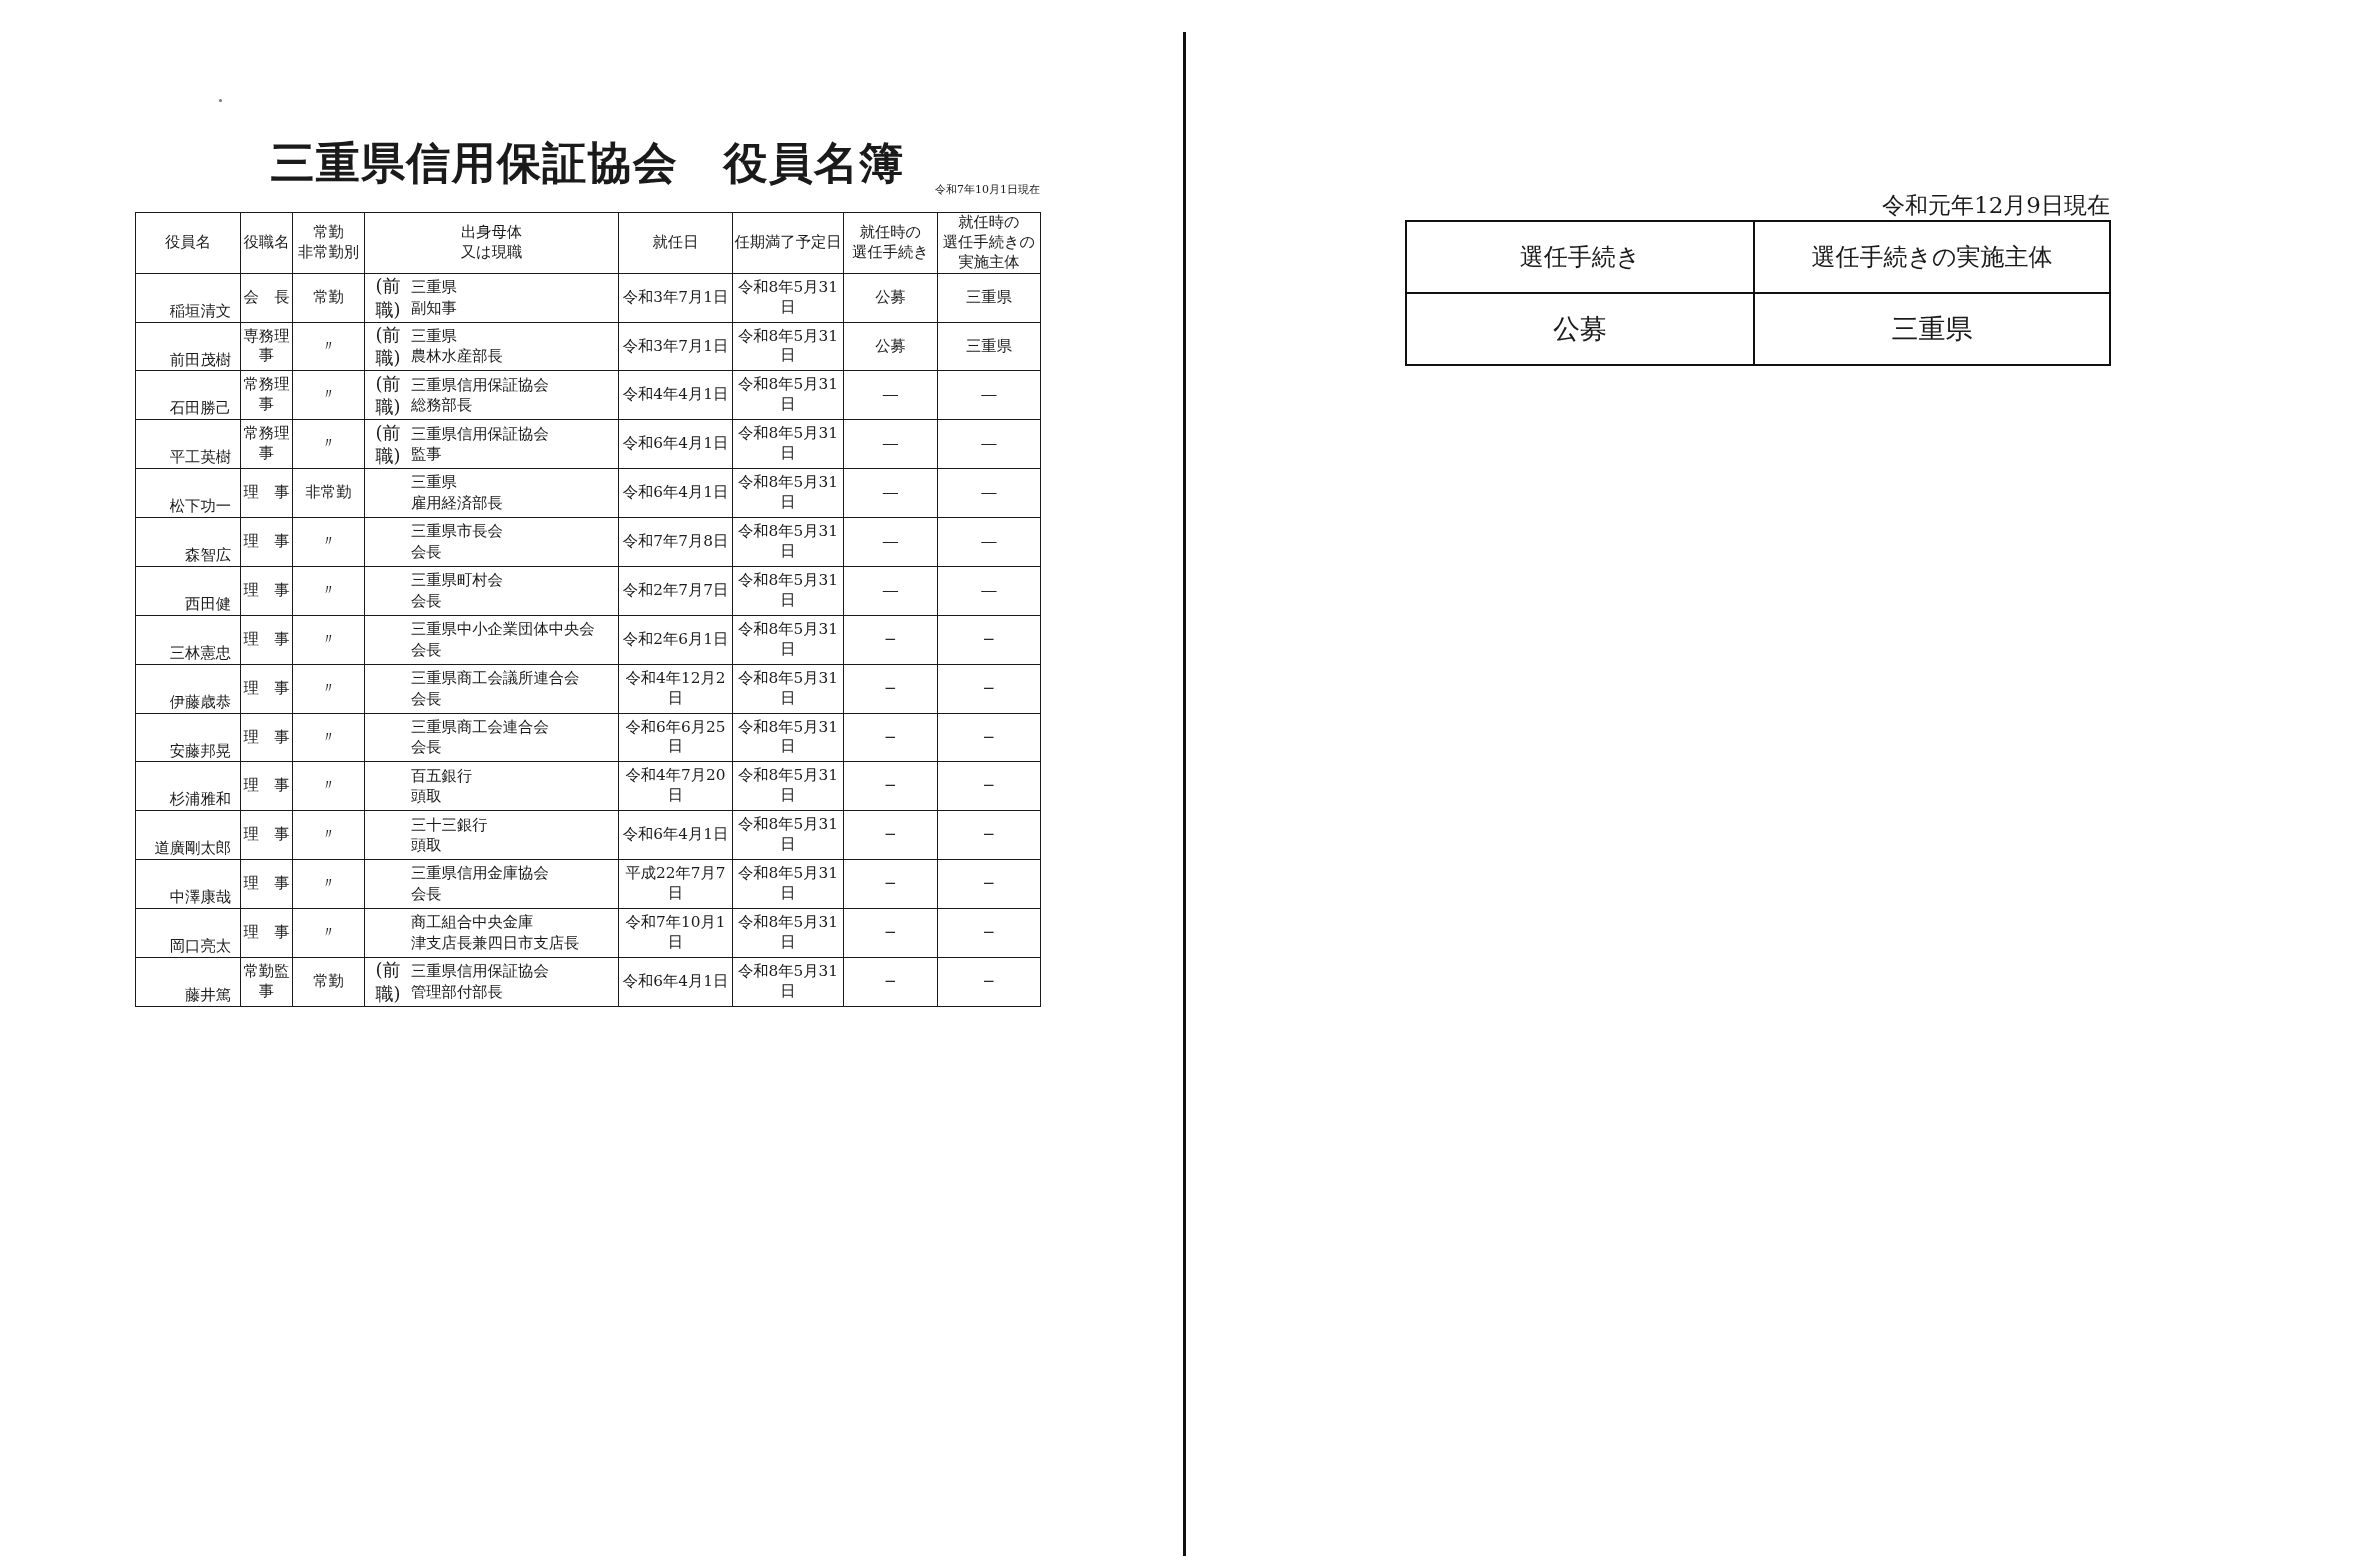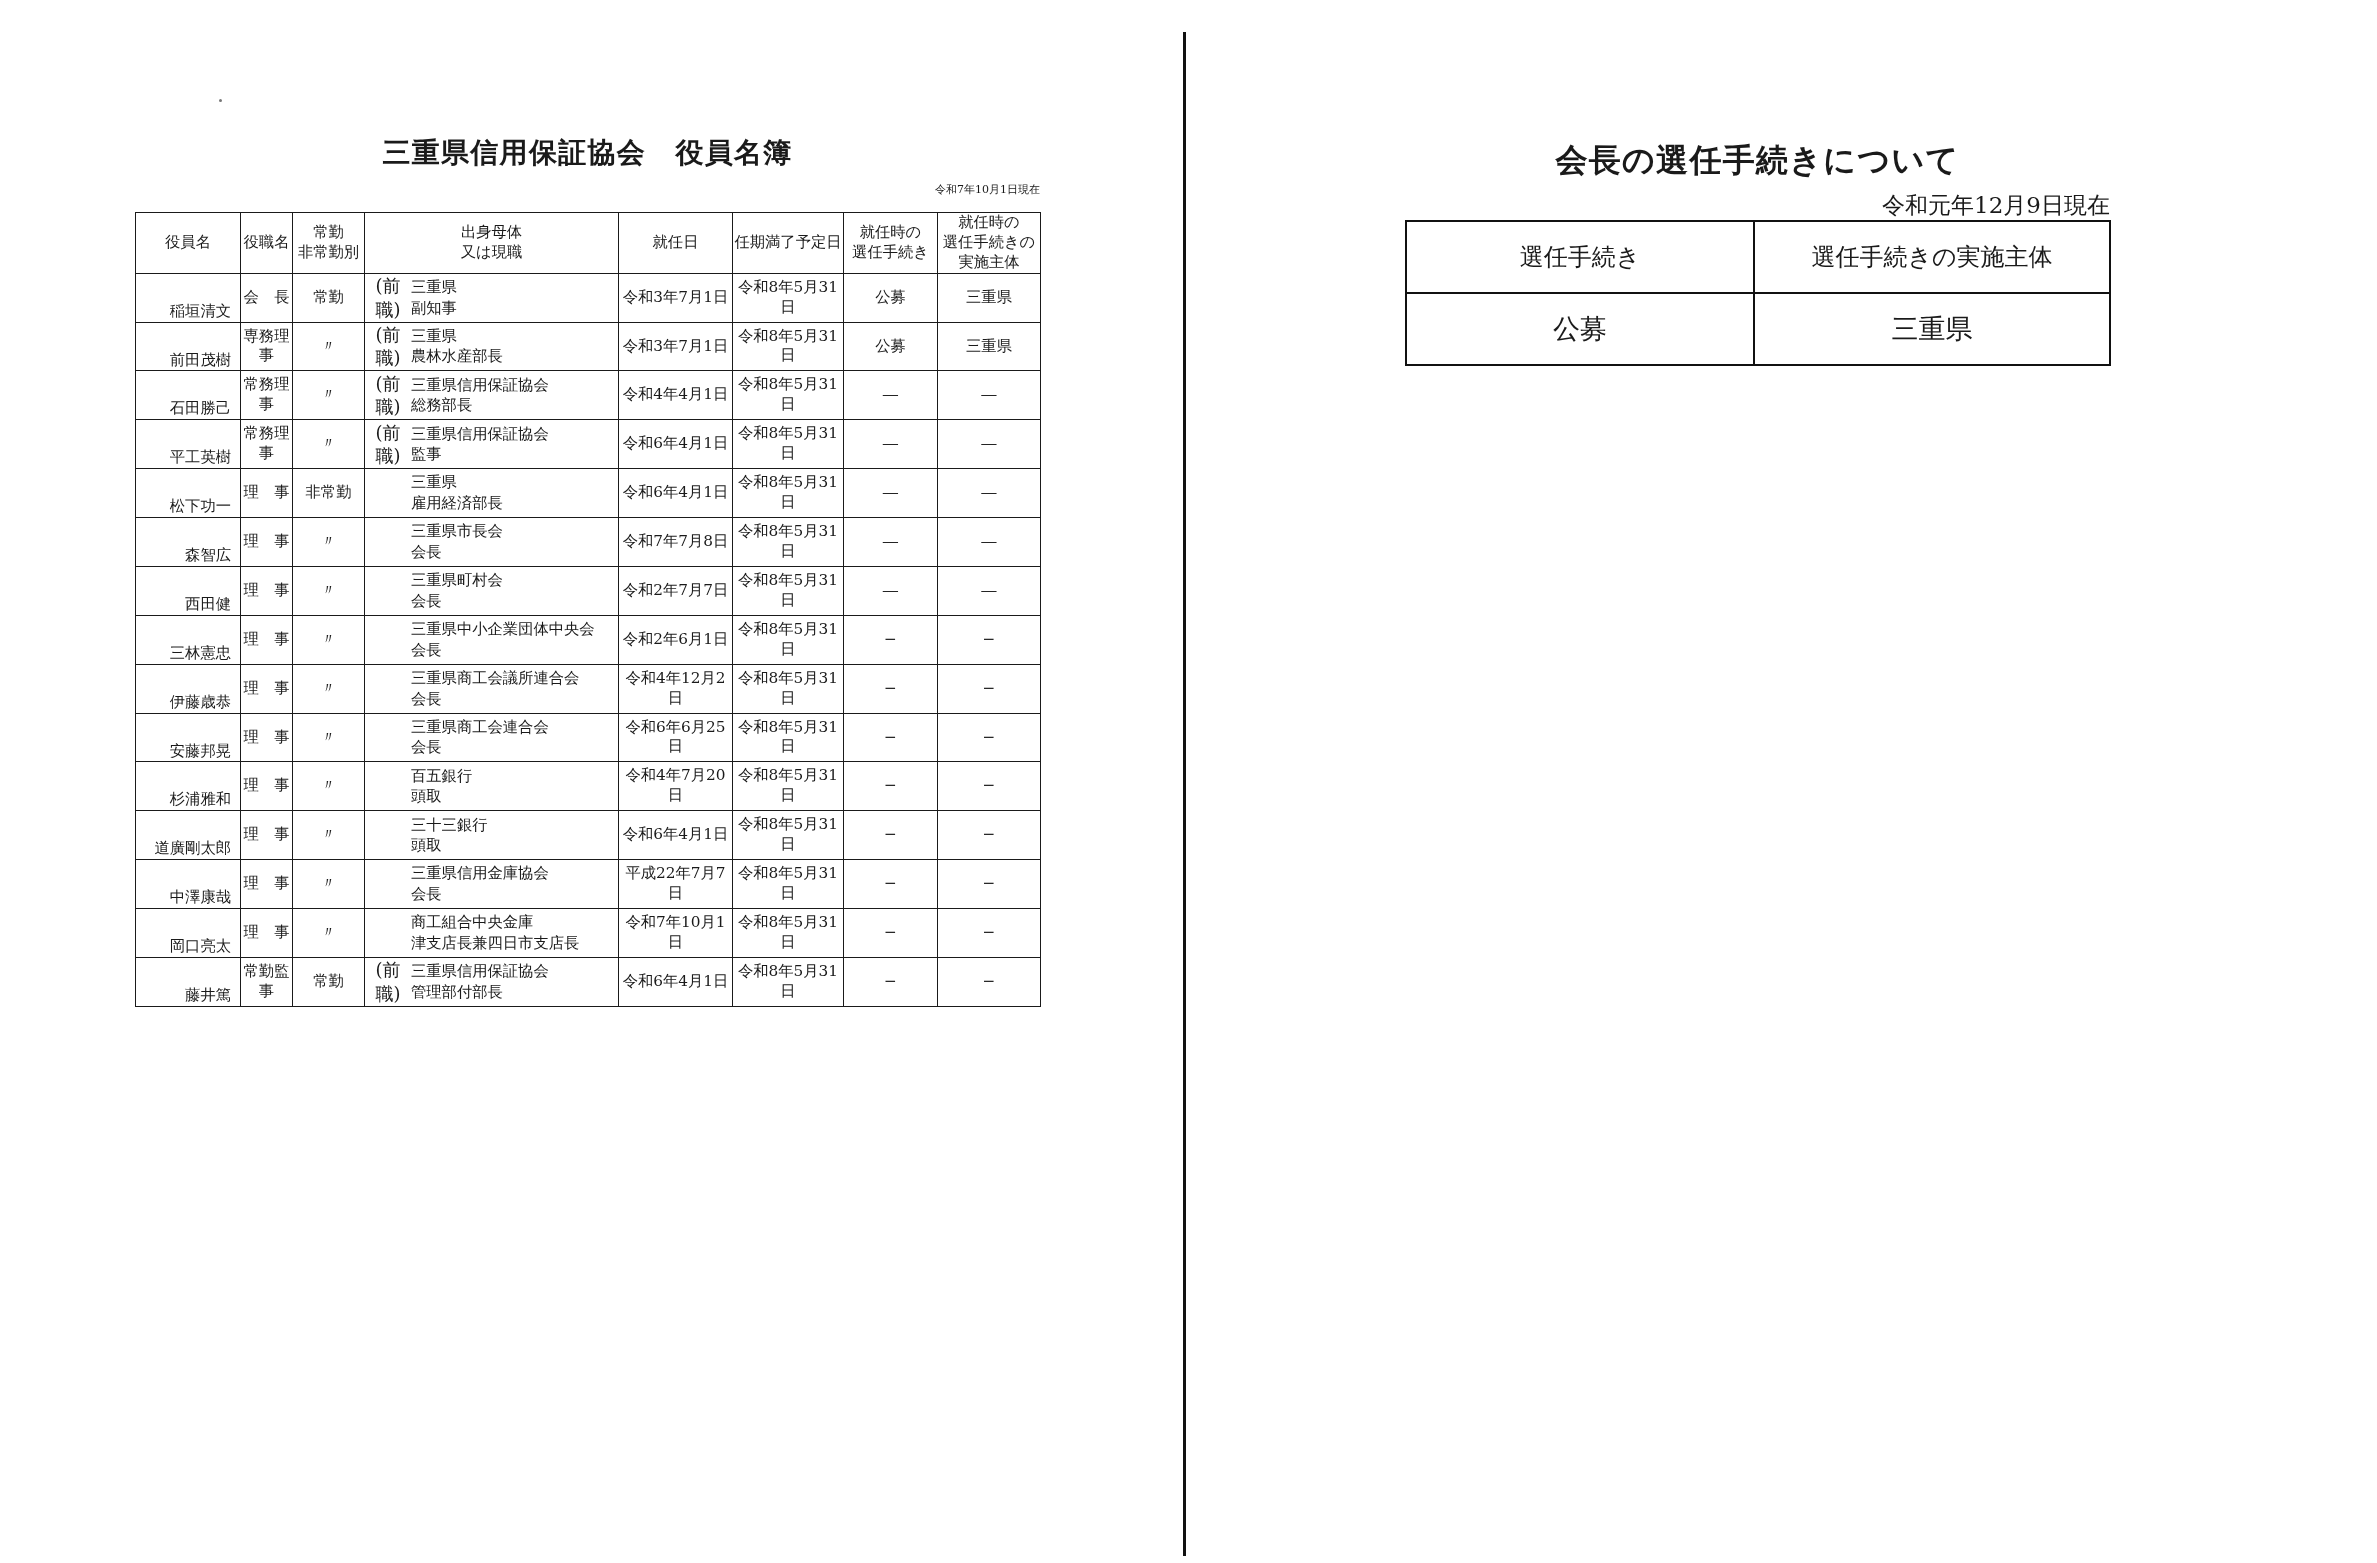--- a/index.html
+++ b/index.html
@@ -10,21 +10,21 @@
   }
   
   .page{position:absolute;top:0;height:1564px;}
   #page-left{left:0;width:1184px;}
   #page-right{left:1187px;width:1191px;}
   #divider{position:absolute;left:1183px;top:32px;width:3.2px;height:1524px;background:#111;}
   #stray-mark{position:absolute;left:219px;top:99px;width:3.2px;height:3.2px;background:#777;border-radius:50%;}
 
   
   .l-title{position:absolute;left:135px;top:134px;width:905px;text-align:center;
-    font-size:28px;font-weight:600;letter-spacing:1.3px;white-space:pre;}
+    font-size:44px;font-weight:600;letter-spacing:1.3px;white-space:pre;}
   .l-asof{position:absolute;left:135px;top:182px;width:905px;text-align:right;font-size:11px;}
   .l-table-wrap{position:absolute;left:135px;top:212px;}
   table.roster{border-collapse:collapse;table-layout:fixed;width:905px;}
   table.roster td,table.roster th{
     border:1.3px solid #1a1a1a;padding:0;font-weight:normal;
     text-align:center;vertical-align:middle;font-size:15.3px;line-height:1.3;
     overflow:hidden;
   }
   table.roster{border:1.9px solid #1a1a1a;}
   table.roster th{height:59px;white-space:pre-line;}
@@ -417,21 +417,20 @@
     <td>−</td>
     <td>−</td>
   </tr>
 
 </tbody>
     </table>
   </div>
 </div>
 
 <div class="page" id="page-right">
-  <div class="r-title">会長の選任手続きについて</div>
   <div class="r-asof">令和元年12月9日現在</div>
 
   <div class="r-table-wrap">
     <table class="proc">
       <colgroup>
           <col style="width:348px">
           <col style="width:356px">
         </colgroup>
       <tbody>
           <tr>

